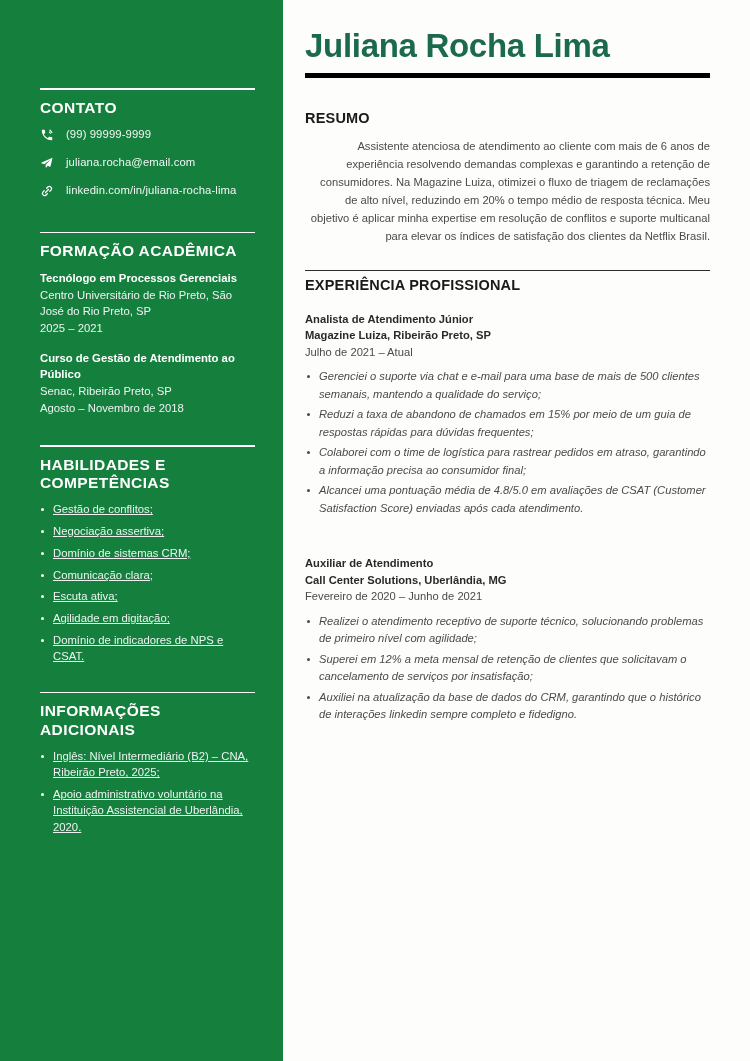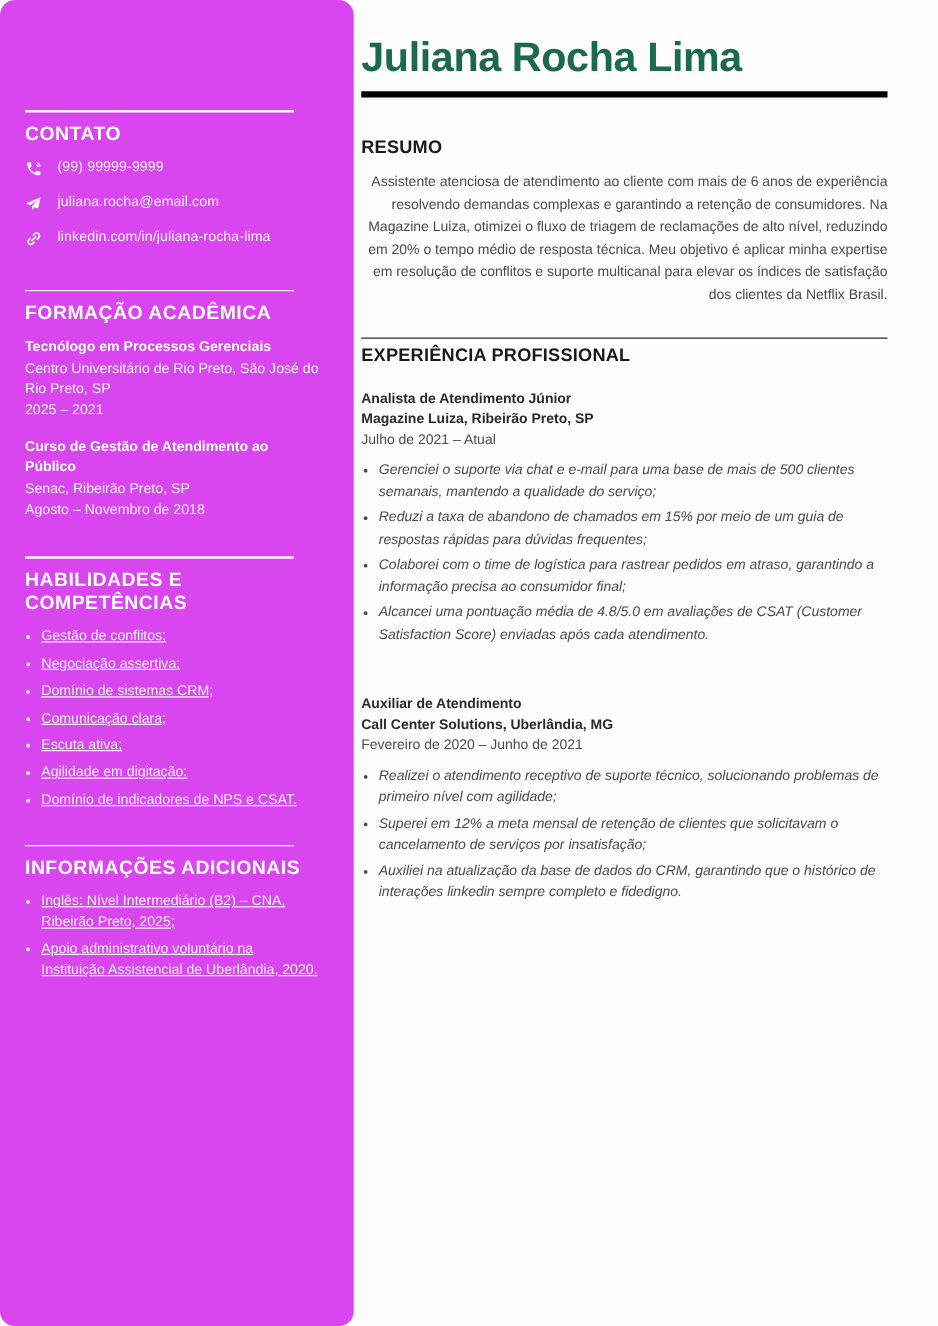--- a/index.html
+++ b/index.html
@@ -23,25 +23,24 @@
     display: flex;
     background: #FDFDFB;
     position: relative;
   }
 
   
   .sidebar {
     width: 283px;
     min-width: 283px;
     height: 1061px;
-    background: #d946ef;
+    background: #15803d;
     color: #ffffff;
-    padding: 0 28px 0 20px;
-    position: relative;
-    border-radius: 12px;
+    padding: 0 28px 0 40px;
+    position: relative;
   }
 
   .side-section { margin-bottom: 0; }
 
   .side-rule {
     height: 1.5px;
     background: #ffffff;
     width: 215px;
     margin-bottom: 9px;
   }
@@ -110,21 +109,21 @@
     top: 7px;
     width: 3px;
     height: 3px;
     border-radius: 50%;
     background: #ffffff;
   }
 
   
   .main {
     flex: 1;
-    padding: 0 40px 0 6px;
+    padding: 0 40px 0 22px;
     position: relative;
   }
 
   .name {
     font-size: 33px;
     font-weight: bold;
     color: #1B6A4E;
     letter-spacing: -0.3px;
     line-height: 1.1;
   }

